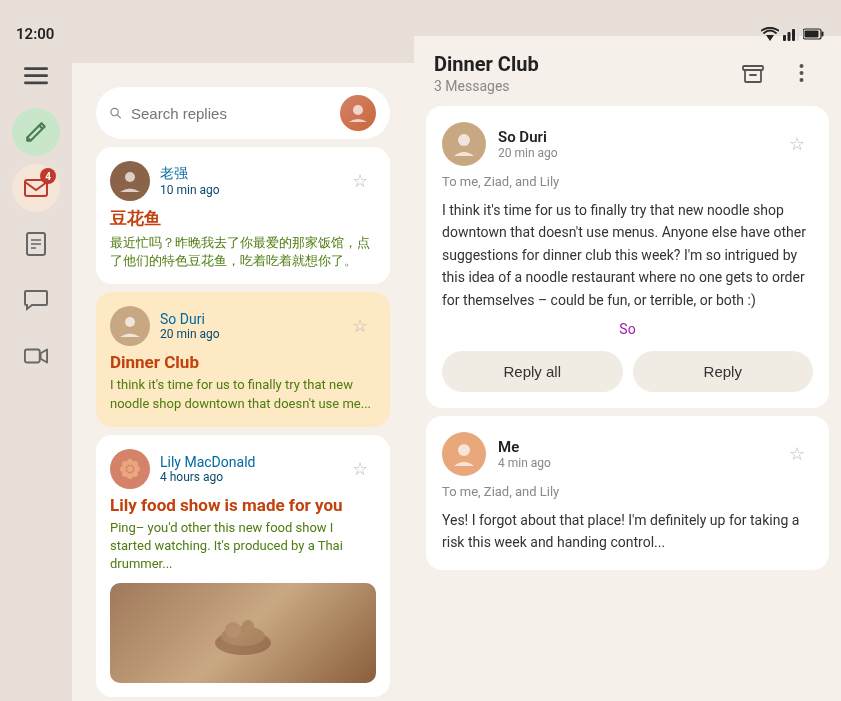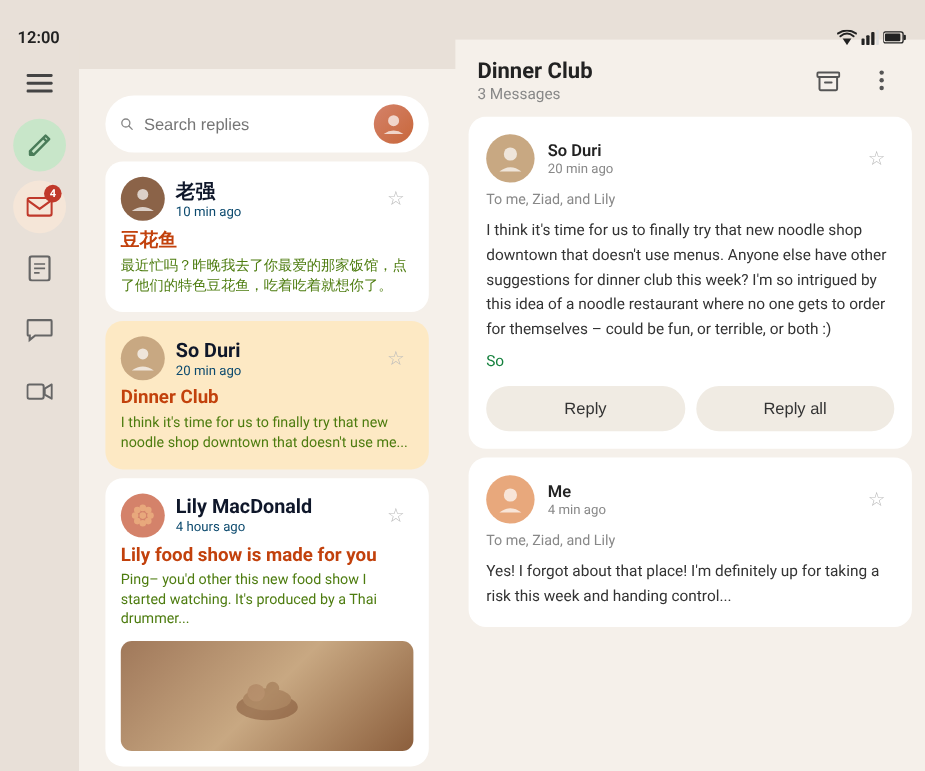--- a/index.html
+++ b/index.html
@@ -156,23 +156,23 @@
       align-items: center;
       justify-content: center;
       font-size: 16px;
       color: white;
       font-weight: bold;
     }
     .email-meta {
       flex: 1;
     }
     .email-sender {
-      font-size: 18px;
-      font-weight: 700;
-      color: #0f172a;
+      font-size: 14px;
+      font-weight: 400;
+      color: #0369a1;
     }
     .email-time {
       font-size: 12px;
       color: #0c4a6e;
     }
     .star-btn {
       width: 32px;
       height: 32px;
       border-radius: 16px;
       border: none;
@@ -294,22 +294,23 @@
       color: #888;
       margin-bottom: 10px;
     }
     .msg-body {
       font-size: 14px;
       color: #333;
       line-height: 1.6;
     }
     .msg-signature {
       font-size: 14px;
-      color: #15803d;
+      color: #a21caf;
       margin-top: 10px;
+      text-align: center;
     }
     .reply-buttons {
       display: flex;
       gap: 10px;
       margin-top: 14px;
     }
     .reply-btn {
       flex: 1;
       padding: 12px;
       border-radius: 28px;
@@ -551,22 +552,22 @@
         <div class="msg-meta">
           <div class="msg-sender">So Duri</div>
           <div class="msg-time">20 min ago</div>
         </div>
         <button class="star-btn">☆</button>
       </div>
       <div class="msg-recipients">To me, Ziad, and Lily</div>
       <div class="msg-body">I think it's time for us to finally try that new noodle shop downtown that doesn't use menus. Anyone else have other suggestions for dinner club this week? I'm so intrigued by this idea of a noodle restaurant where no one gets to order for themselves – could be fun, or terrible, or both :)</div>
       <div class="msg-signature">So</div>
       <div class="reply-buttons">
+        <button class="reply-btn">Reply all</button>
         <button class="reply-btn">Reply</button>
-        <button class="reply-btn">Reply all</button>
       </div>
     </div>
 
     <div class="message-card">
       <div class="message-header">
         <div class="msg-avatar av-peach">
           <svg width="28" height="28" viewBox="0 0 28 28">
               <circle cx="14" cy="10" r="6" fill="rgba(255,255,255,0.7)"></circle>
               <path d="M4,26 Q14,18 24,26" fill="rgba(255,255,255,0.7)"></path>
             </svg>

